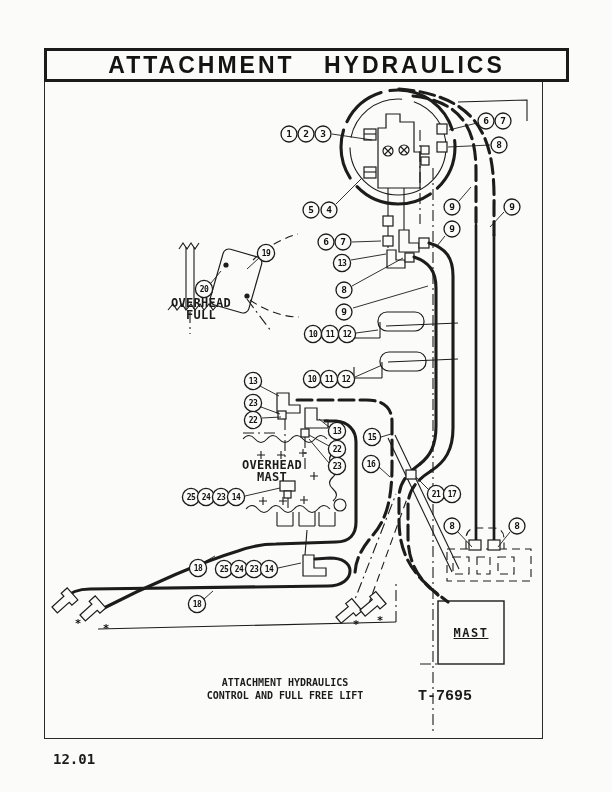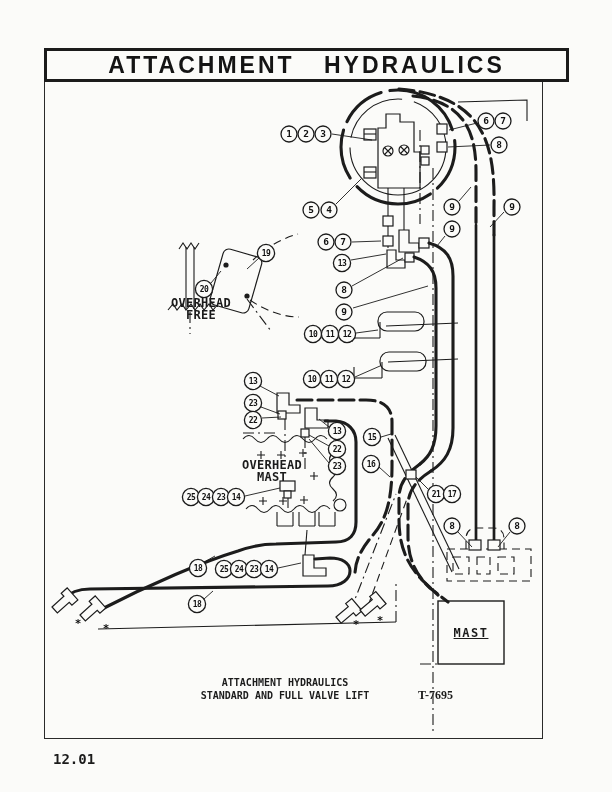--- a/index.html
+++ b/index.html
@@ -4,21 +4,21 @@
 <style>
   html,body{margin:0;padding:0;}
   body{width:612px;height:792px;background:#fbfbf9;font-family:"Liberation Sans",sans-serif;}
   .page{position:relative;width:612px;height:792px;background:#fbfbf9;overflow:hidden;border-radius:23px;}
   .title-box{position:absolute;left:44px;top:48px;width:519px;height:28px;border:3px solid #1b1b1b;background:#fbfbf9;display:flex;align-items:center;justify-content:center;z-index:3;}
   .title-box span{font-family:"Liberation Sans",sans-serif;font-weight:700;font-size:23px;letter-spacing:3px;word-spacing:20px;color:#141414;}
   .content-box{position:absolute;left:44px;top:81px;width:497px;height:656px;border:1.6px solid #2a2a2a;background:transparent;z-index:1;}
   svg.diagram{position:absolute;left:0;top:0;z-index:2;}
   .lbl{position:absolute;font-family:"DejaVu Sans Mono",monospace;font-weight:700;font-size:12px;color:#1b1b1b;text-align:center;letter-spacing:0.3px;line-height:12px;z-index:4;white-space:pre;}
   .caption{position:absolute;left:140px;top:676px;width:290px;text-align:center;font-family:"DejaVu Sans Mono",monospace;font-weight:700;font-size:10px;line-height:13px;color:#1b1b1b;z-index:4;}
-  .fig-num{position:absolute;left:418px;top:688px;width:70px;font-family:Liberation Serif, serif;font-weight:700;font-size:12px;color:#1b1b1b;z-index:4;}
+  .fig-num{position:absolute;left:418px;top:688px;width:70px;font-family:Liberation Mono, monospace;font-weight:700;font-size:15px;color:#1b1b1b;z-index:4;}
   .page-num{position:absolute;left:53px;top:751px;font-family:"DejaVu Sans Mono",monospace;font-weight:700;font-size:14px;color:#1b1b1b;z-index:4;}
   
   .ln{stroke:#1c1c1c;stroke-width:1.1;fill:none;}
   .ln2{stroke:#1c1c1c;stroke-width:1.4;fill:none;}
   .hv{stroke:#1c1c1c;stroke-width:3.1;fill:none;stroke-linecap:round;}
   .hv2{stroke:#1c1c1c;stroke-width:2.7;fill:none;stroke-linecap:round;}
   .dd{stroke-dasharray:11 4 2 4;}
   .dsh{stroke-dasharray:15 6;}
   .dsh2{stroke-dasharray:8 5;}
   .fit{fill:#fbfbf9;stroke:#1c1c1c;stroke-width:1.2;}
@@ -402,24 +402,24 @@
           <circle cx="517" cy="526" r="8" class="callout-circle"></circle>
           <text x="517" y="529.2" class="callout-num">8</text>
         </g>
         <text x="78" y="627" class="ast">*</text>
         <text x="106" y="632" class="ast">*</text>
         <text x="356" y="628" class="ast">*</text>
         <text x="380" y="624" class="ast">*</text>
       </g>
   </svg>
 
-  <div class="lbl" style="left:163px;top:297px;width:76px;"><span>OVERHEAD</span><br><span>FREE</span></div>
+  <div class="lbl" style="left:163px;top:297px;width:76px;"><span>OVERHEAD</span><br><span>FULL</span></div>
   <div class="lbl" style="left:236px;top:459px;width:72px;"><span>OVERHEAD</span><br><span>MAST</span></div>
   <div class="lbl" style="left:443px;top:627px;width:56px;letter-spacing:1.5px;text-decoration:underline;"><span>MAST</span></div>
 
   <div class="caption">
     <div>ATTACHMENT HYDRAULICS</div>
-    <div>STANDARD AND FULL VALVE LIFT</div>
+    <div>CONTROL AND FULL FREE LIFT</div>
   </div>
   <div class="fig-num">T-7695</div>
   <div class="page-num">12.01</div>
 
 </div>
 
 </body></html>

